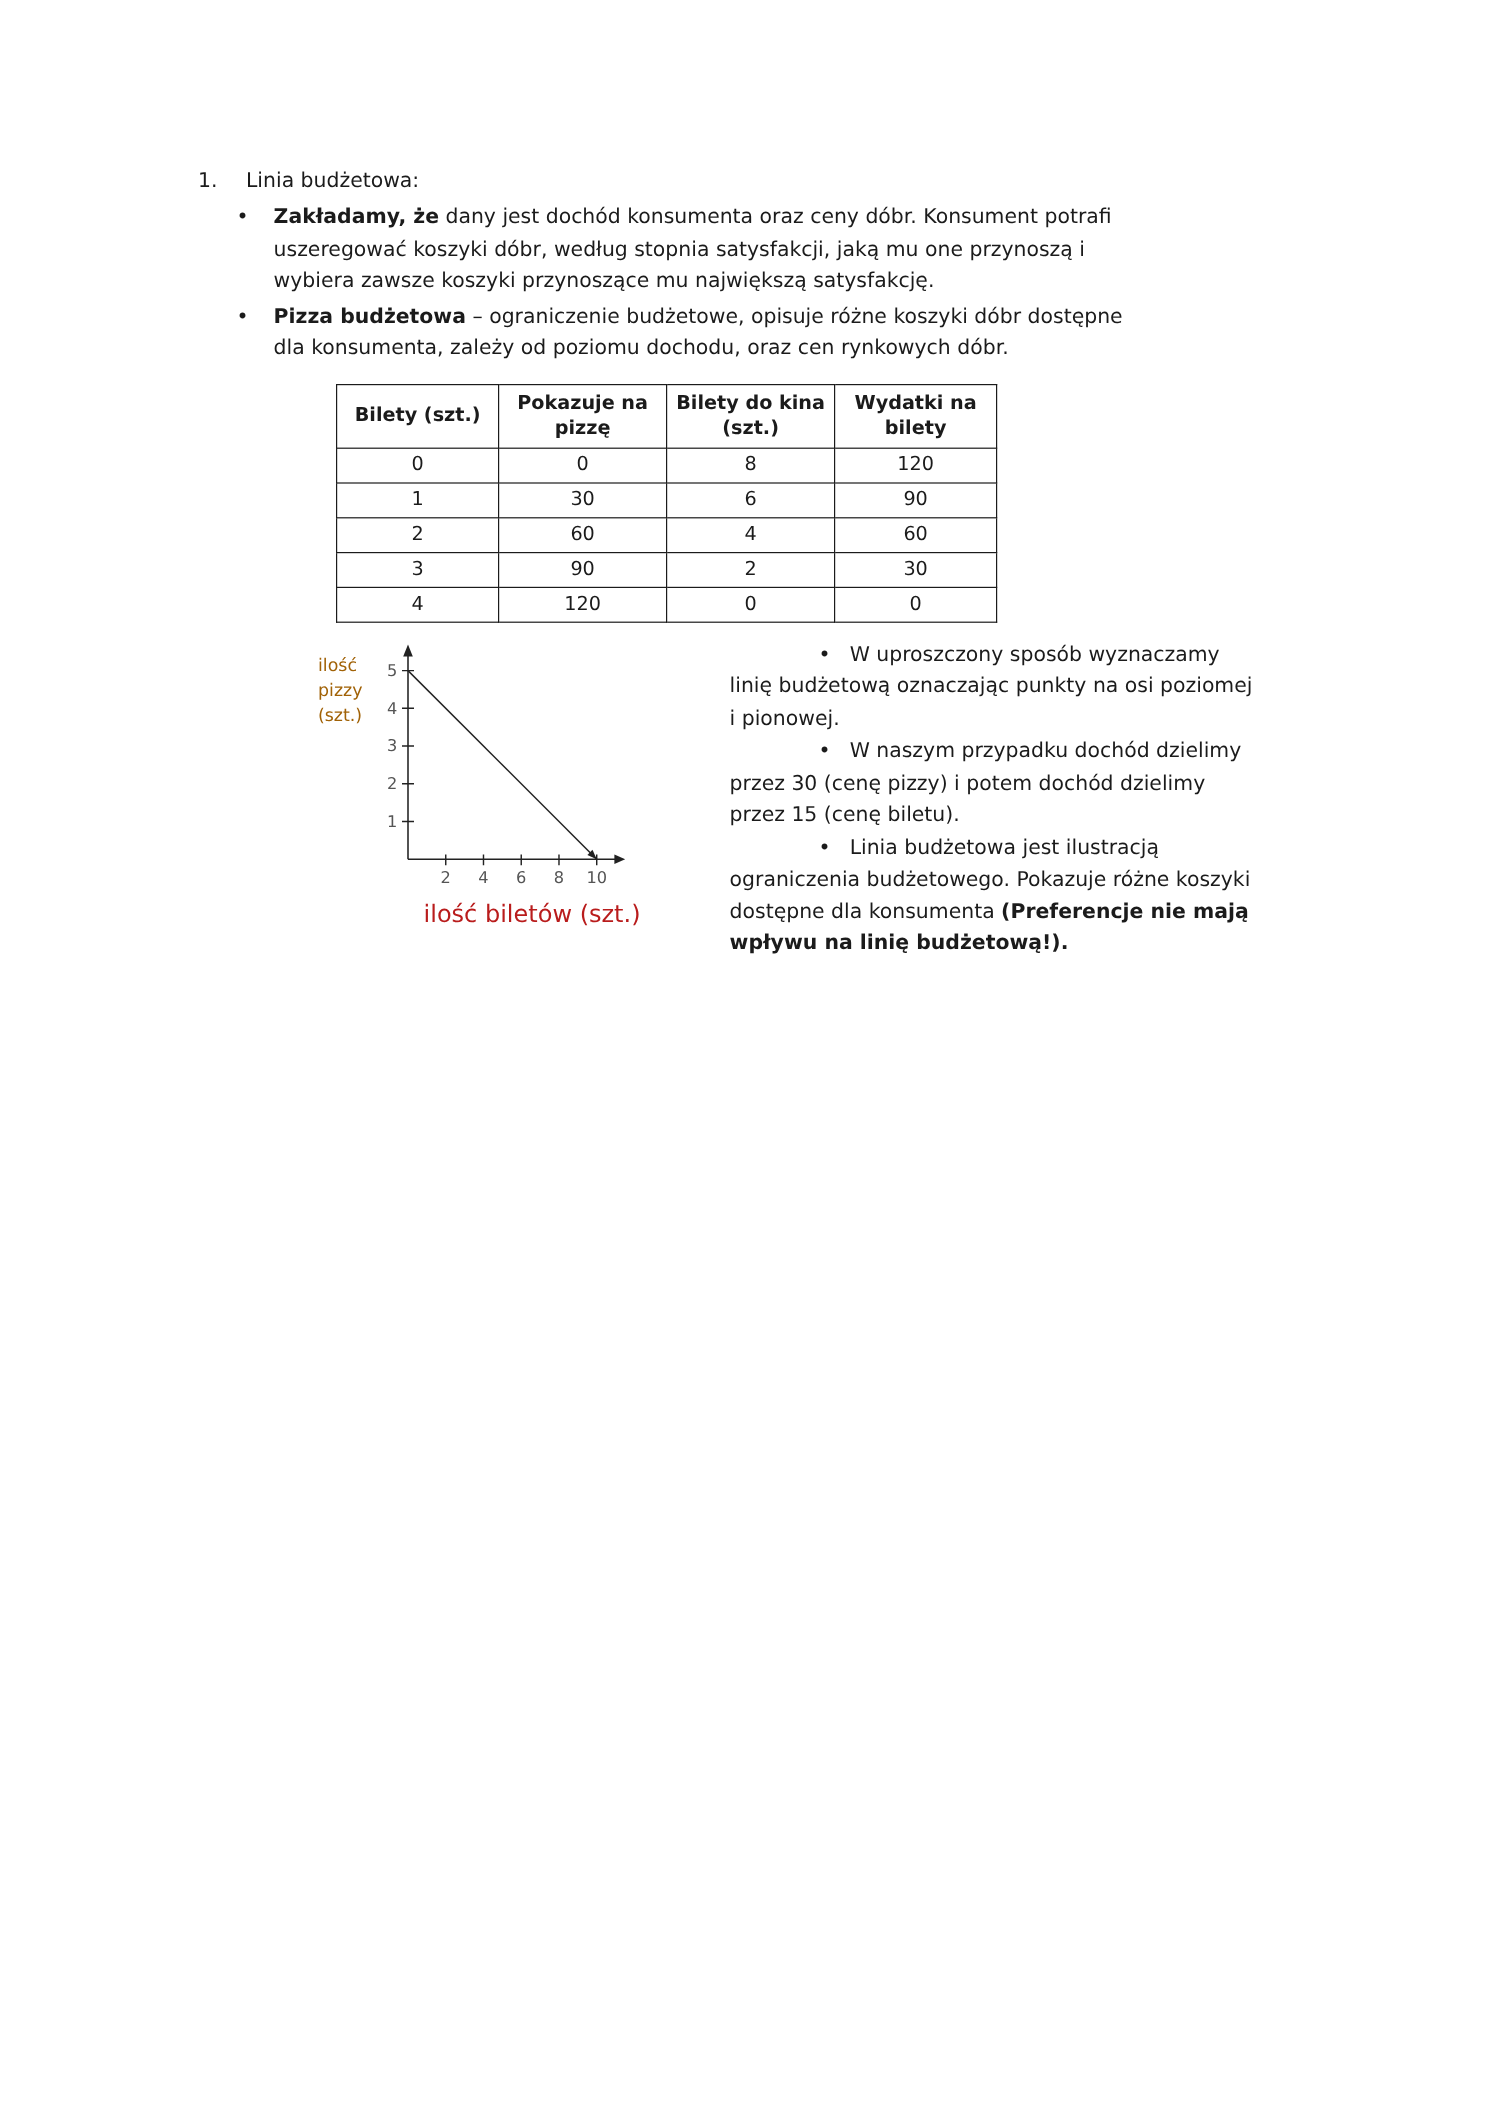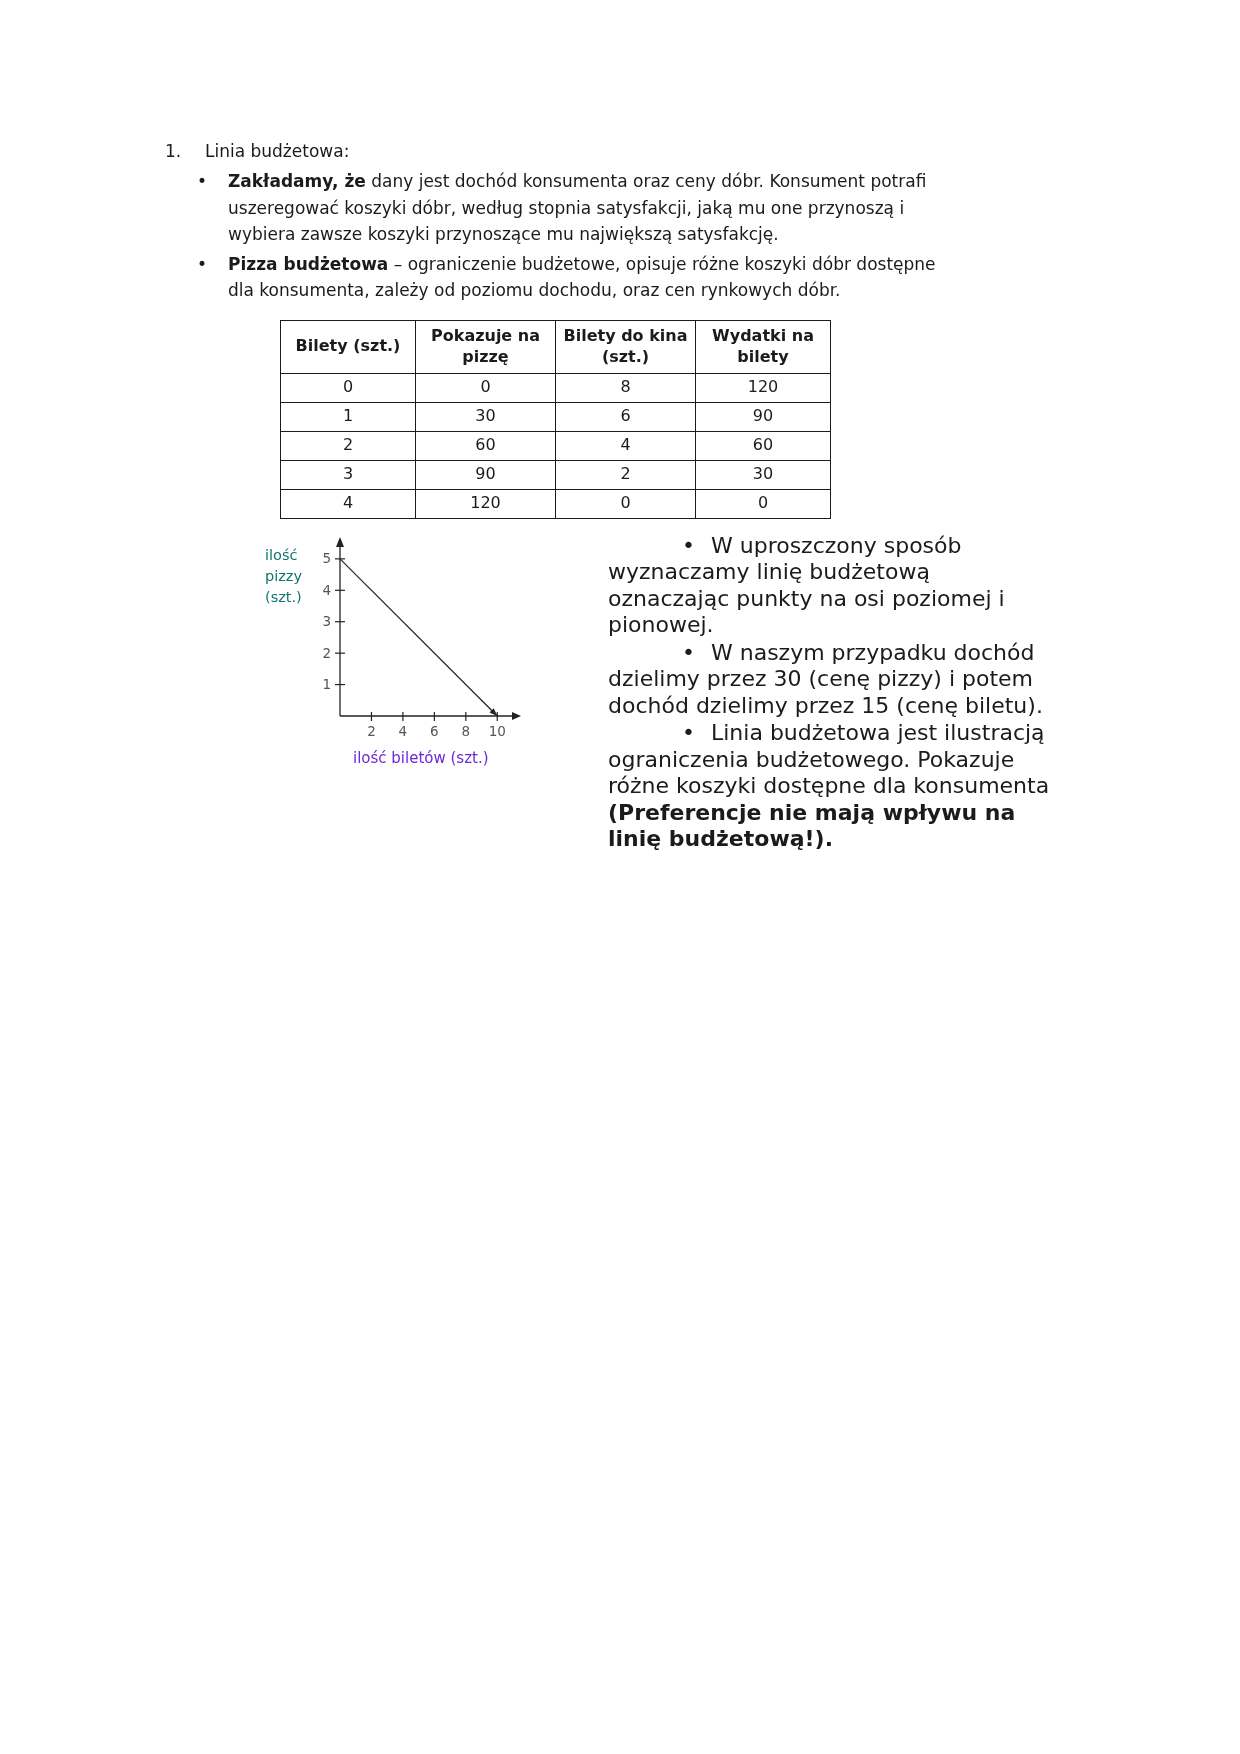--- a/index.html
+++ b/index.html
@@ -25,23 +25,23 @@
     border:1.6px solid #1b1b1b;text-align:center;vertical-align:middle;
     font-size:16px;padding:2px 6px;line-height:1.3;
   }
   table.budget th{font-weight:700;height:48px;}
   table.budget td{height:24px;}
   col.c1{width:135px}col.c2{width:140px}col.c3{width:140px}col.c4{width:135px}
   
   .twocol{display:flex;margin-top:14px;}
   .chart-block{flex:0 0 285px;margin-left:100px;}
   .chart-row{display:flex;}
-  .y-label{flex:0 0 50px;padding-top:12px;font-size:14.5px;line-height:21px;color:#0f766e;}
-  .x-label{margin:2px 0 0 88px;font-size:15px;color:#6d28d9;}
-  .right-col{flex:0 0 445px;margin-left:58px;font-size:22px;line-height:26.5px;}
+  .y-label{flex:0 0 50px;padding-top:12px;font-size:14.5px;line-height:21px;color:#a16207;}
+  .x-label{margin:2px 0 0 88px;font-size:20px;color:#b91c1c;}
+  .right-col{flex:0 0 445px;margin-left:58px;font-size:17px;line-height:26.5px;}
   .note{text-indent:74px;margin:0 0 1px 0;}
   .note::before{content:"\2022";margin-right:16px;}
   .note .tail-bold{font-weight:700;}
   svg text{font-family:"DejaVu Sans","Liberation Sans",sans-serif;}
 </style>
 </head>
 <body>
 
 <div class="page">
 

